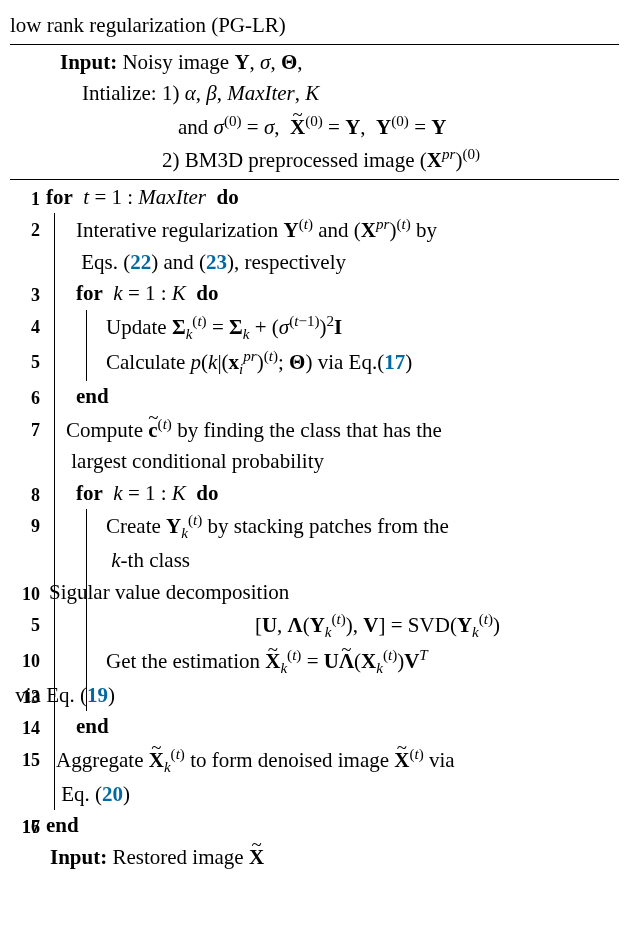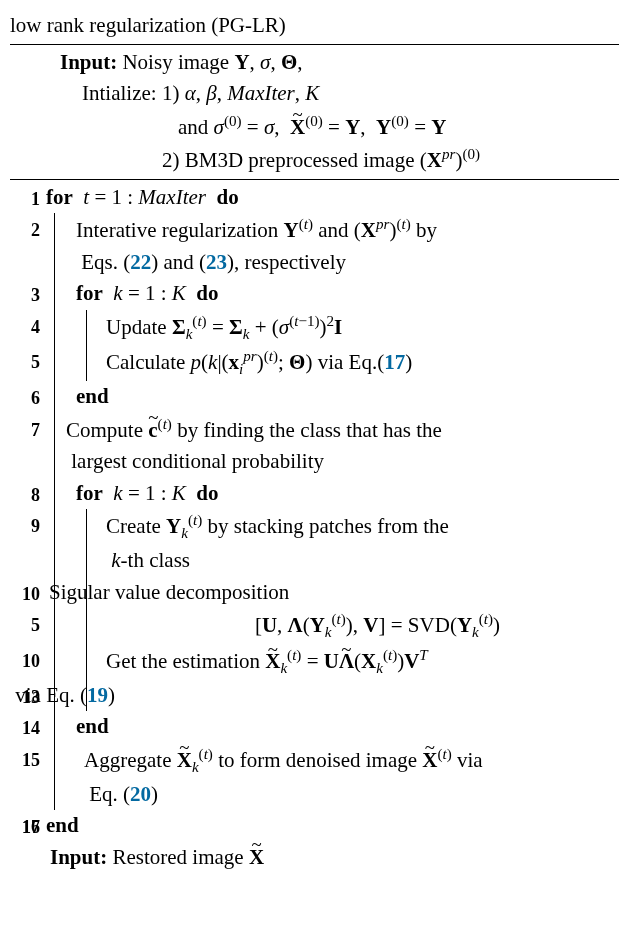--- a/index.html
+++ b/index.html
@@ -215,21 +215,21 @@
 
 <div class="block">
   <span class="ln">14</span>
   <div class="bar1"></div>
   <div style="margin-left:66px;"><span class="kw">end</span></div>
 </div>
 
 <div class="block">
   <span class="ln">15</span>
   <div class="bar1"></div>
-  <div style="margin-left:74px;">
+  <div style="margin-left:46px;">
     Aggregate <span class="tilde"><b class="var">X</b></span><span class="sub"><i>k</i></span><span class="sup">(<i>t</i>)</span>
     to form denoised image <span class="tilde"><b class="var">X</b></span><span class="sup">(<i>t</i>)</span> via<br>
     &nbsp;Eq. (<span class="eqref">20</span>)
   </div>
 </div>
 
 <div class="block">
   <span class="ln">16</span>
   <div class="bar1"></div>
 </div>

